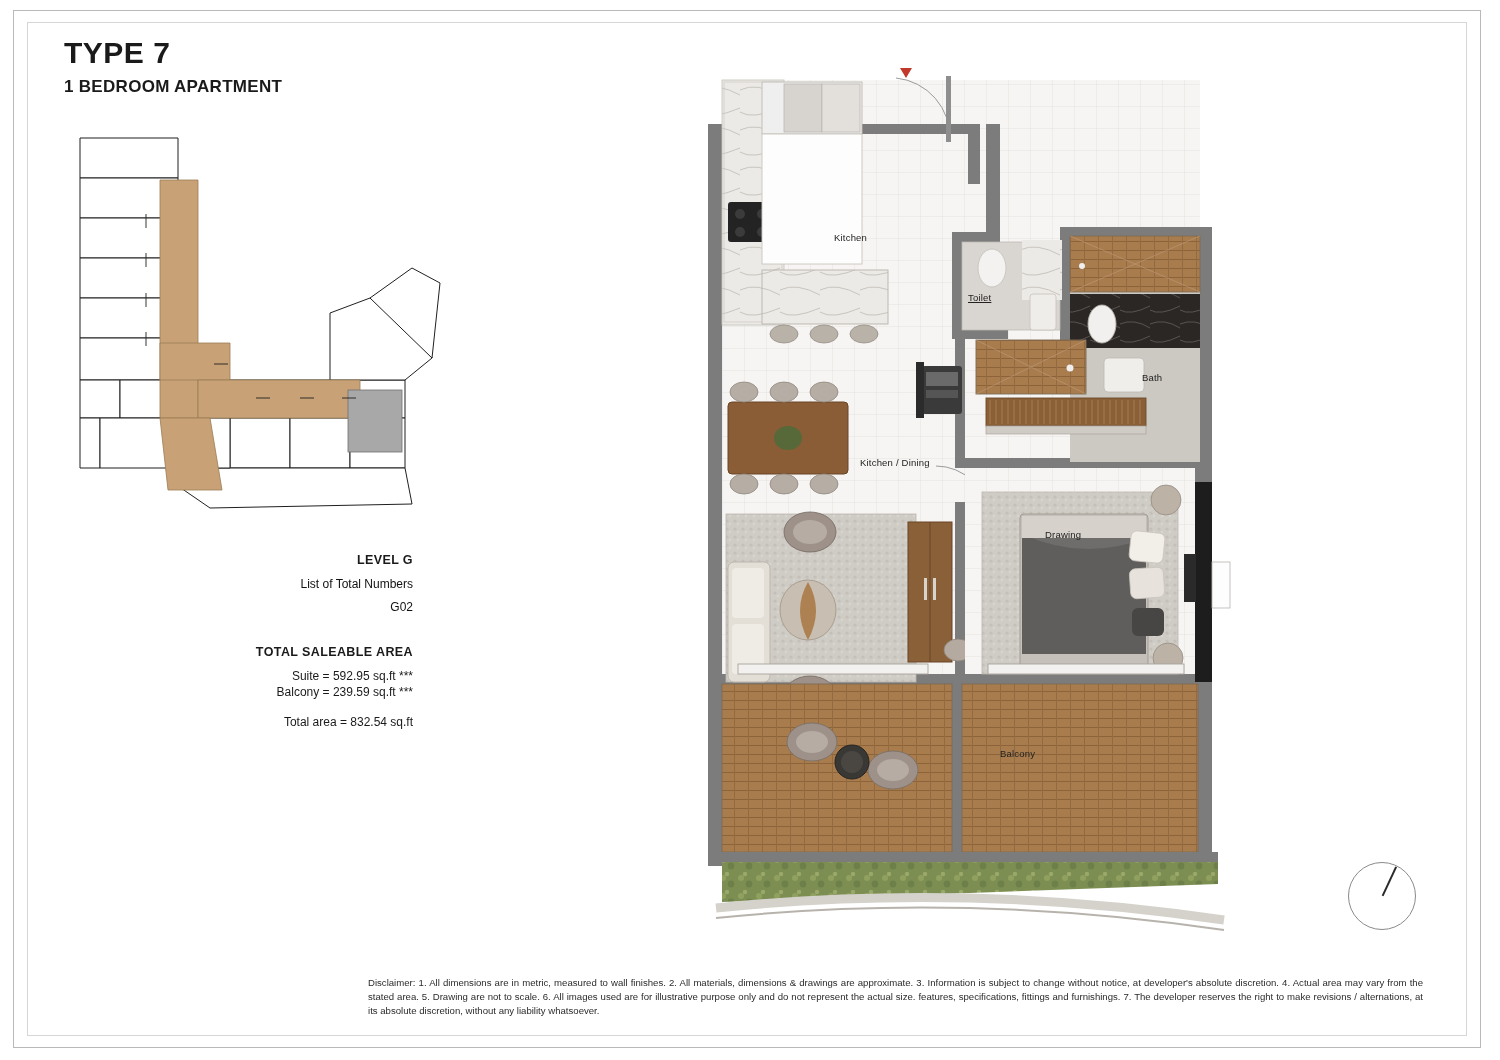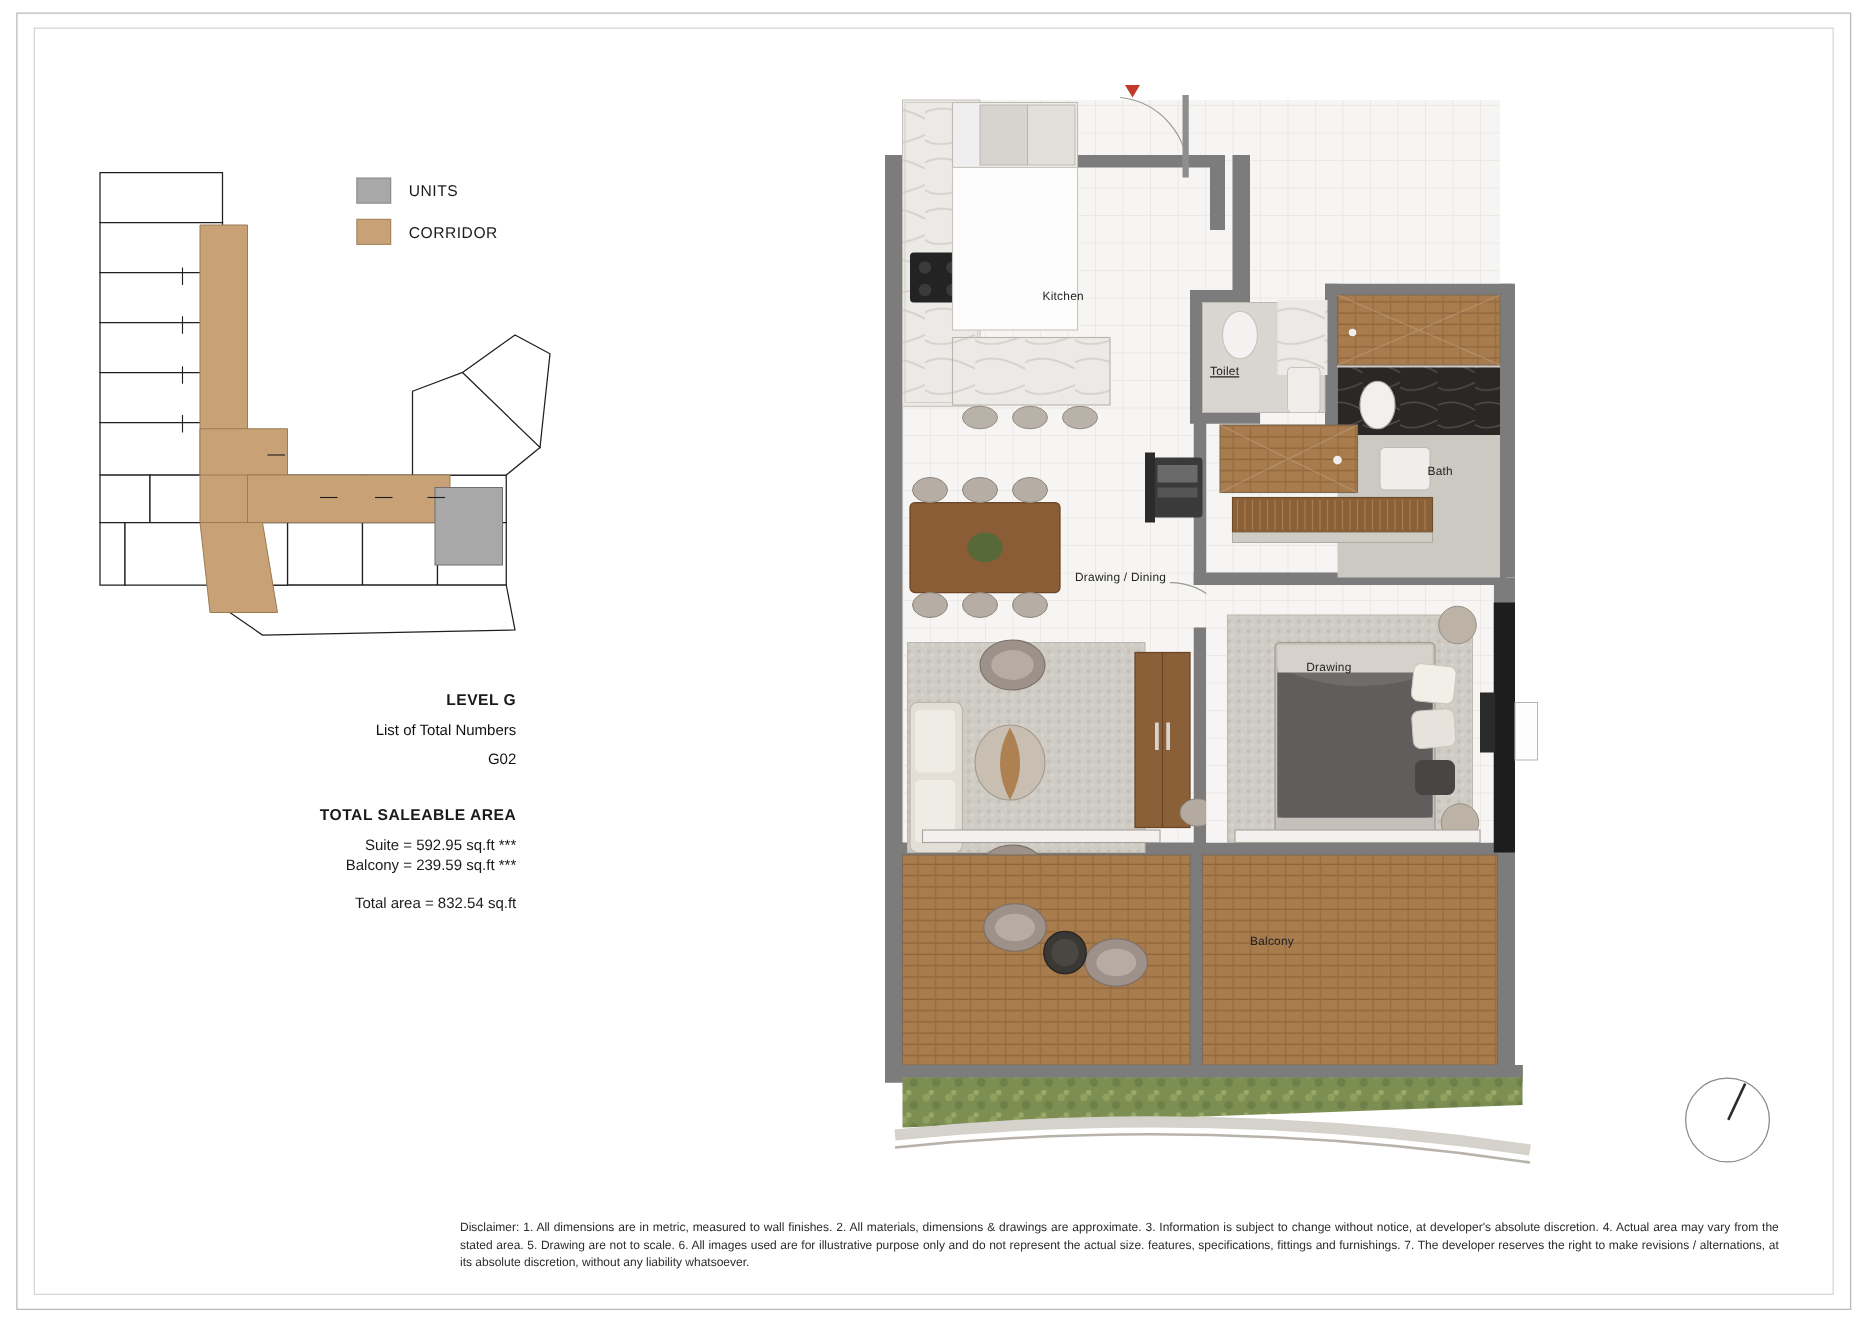--- a/index.html
+++ b/index.html
@@ -161,20 +161,24 @@
   }
 </style>
 </head>
 <body>
 
 <div class="page">
 
   <div class="frame-outer"></div>
   <div class="frame-inner"></div>
 
+  <div class="title-block">
+    <h1 class="title-main">TYPE 7</h1>
+    <h2 class="title-sub">1 BEDROOM APARTMENT</h2>
+  </div>
 
   <div class="keyplan">
     <svg width="400" height="400" viewBox="0 0 400 400">
       <g stroke="#1f1f1f" stroke-width="1" fill="#ffffff">
 
         <path d="M20 20 L118 20 L118 60 L20 60 Z"></path>
         <path d="M20 60 L118 60 L118 100 L20 100 Z"></path>
         <path d="M20 100 L118 100 L118 140 L20 140 Z"></path>
         <path d="M20 140 L118 140 L118 180 L20 180 Z"></path>
         <path d="M20 180 L118 180 L118 220 L20 220 Z"></path>
@@ -211,30 +215,20 @@
         <path d="M86 175 L86 189"></path>
           <path d="M86 214 L86 228"></path>
         <path d="M154 246 L168 246"></path>
           <path d="M196 280 L210 280"></path>
         <path d="M240 280 L254 280"></path>
           <path d="M282 280 L296 280"></path>
       </g>
     </svg>
   </div>
 
-  <div class="legend">
-    <div class="legend-row">
-      <span class="legend-swatch" style="background:#a8a8a8"></span>
-      <span class="legend-label">UNITS</span>
-    </div>
-    <div class="legend-row">
-      <span class="legend-swatch" style="background:#c8a276"></span>
-      <span class="legend-label">CORRIDOR</span>
-    </div>
-  </div>
 
   <div class="info-block">
     <p class="info-h">LEVEL G</p>
     <p class="info-l">List of Total Numbers</p>
     <p class="info-l">G02</p>
     <div class="info-gap"></div>
     <p class="info-h">TOTAL SALEABLE AREA</p>
     <p class="info-tight">Suite = 592.95 sq.ft ***</p>
     <p class="info-tight">Balcony = 239.59 sq.ft ***</p>
     <div class="info-spacer"></div>
@@ -458,21 +452,21 @@
       <path d="M16 846 Q268 820 524 858" fill="none" stroke="#d5d2cc" stroke-width="9"></path>
       <path d="M16 856 Q268 830 524 868" fill="none" stroke="#b7b3ac" stroke-width="2"></path>
 
       <rect x="8" y="790" width="510" height="10" fill="#7c7c7c"></rect>
       <rect x="0" y="838" width="10" height="32" fill="#ffffff"></rect>
     </svg>
 
     <span class="room-label" style="left:118px; top:170px;padding-left:16px;">Kitchen</span>
     <span class="room-label" style="left:268px; top:230px;text-decoration:underline;">Toilet</span>
     <span class="room-label" style="left:442px; top:310px;text-align:center;">Bath</span>
-    <span class="room-label" style="left:160px; top:395px;">Drawing / Dining</span>
+    <span class="room-label" style="left:160px; top:395px;">Kitchen / Dining</span>
     <span class="room-label" style="left:345px; top:467px;">Drawing</span>
     <span class="room-label" style="left:300px; top:686px;">Balcony</span>
   </div>
 
   <div class="north">
     <div class="north-circle">
       <div class="north-needle"></div>
     </div>
   </div>
 

